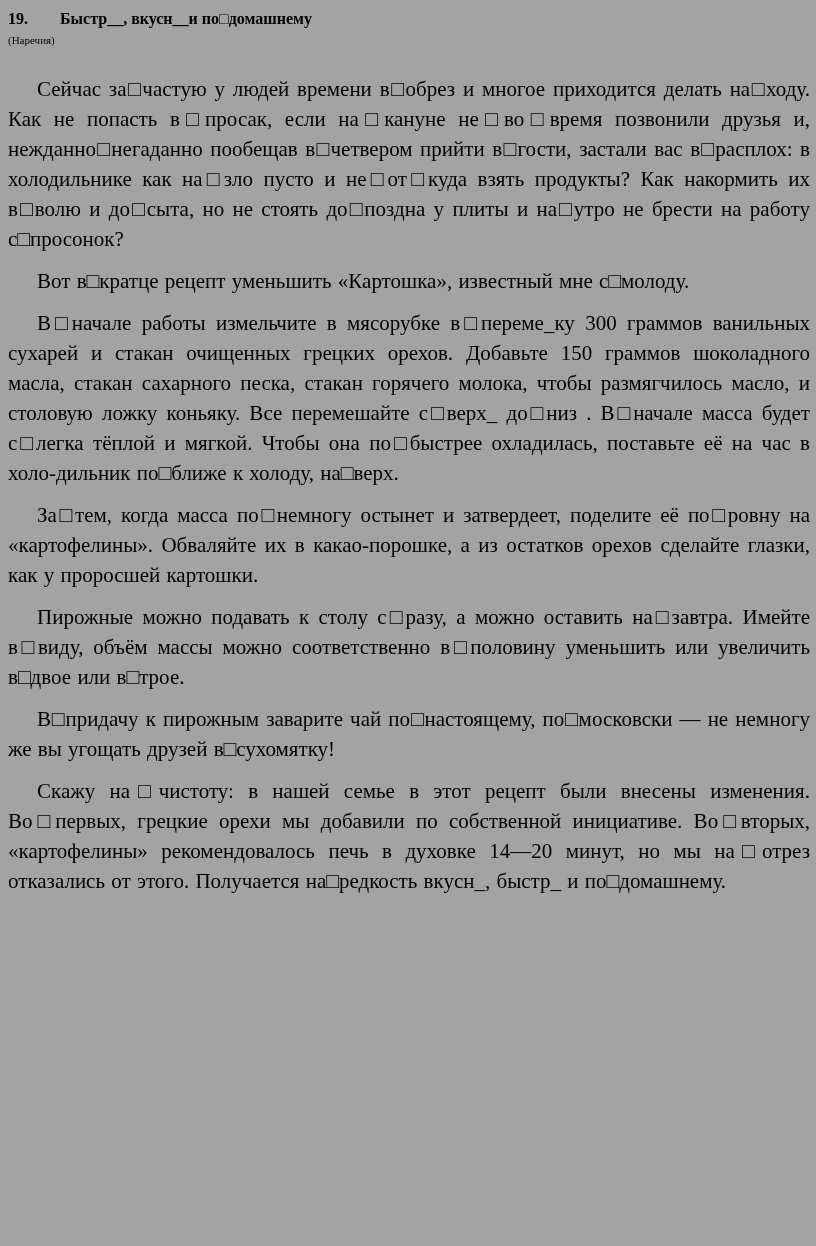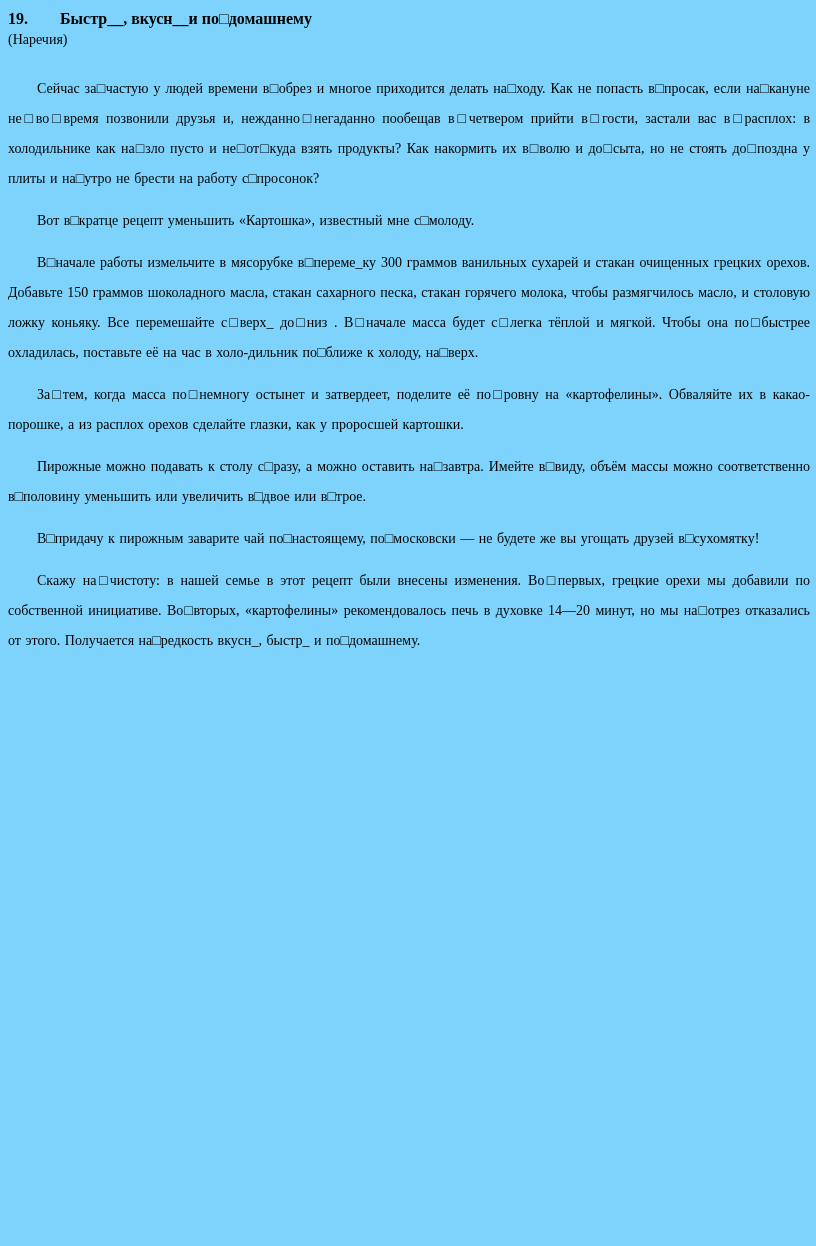--- a/index.html
+++ b/index.html
@@ -5,50 +5,50 @@
   html, body {
     margin: 0;
     padding: 0;
     background: #ffffff;
   }
   .page {
     position: relative;
     width: 816px;
     min-height: 1246px;
     box-sizing: border-box;
-    background: #7dd3fc;
+    background: #a3a3a3;
     color: #000000;
     font-family: "Liberation Serif", "DejaVu Serif", serif;
     padding: 8px 6px 20px 8px;
   }
   .exercise-header {
     font-size: 16px;
     font-weight: bold;
     line-height: 21px;
     white-space: nowrap;
   }
   .exercise-number {
     display: inline-block;
     min-width: 52px;
     font-weight: bold;
   }
   .exercise-title {
     font-weight: bold;
   }
   .exercise-subtitle {
-    font-size: 14px;
+    font-size: 11px;
     font-weight: normal;
     line-height: 20px;
     margin-top: 1px;
   }
   .body-text {
     margin-top: 24px;
   }
   .body-text p {
-    font-size: 14px;
+    font-size: 21px;
     line-height: 30px;
     text-align: justify;
     text-indent: 29px;
     margin: 12px 0 12px 0;
     word-spacing: 1px;
   }
 </style>
 </head>
 <body>
 
@@ -57,19 +57,19 @@
   <div class="exercise-header">
     <span class="exercise-number">19.</span><span class="exercise-title">Быстр__, вкусн__и по□домашнему</span>
   </div>
 
   <div class="exercise-subtitle">(Наречия)</div>
 
   <div class="body-text">
     <p>Сейчас за□частую у людей времени в□обрез и многое приходится делать на□ходу. Как не попасть в□просак, если на□кануне не□во□время позвонили друзья и, нежданно□негаданно пообещав в□четвером прийти в□гости, застали вас в□расплох: в холодильнике как на□зло пусто и не□от□куда взять продукты? Как накормить их в□волю и до□сыта, но не стоять до□поздна у плиты и на□утро не брести на работу с□просонок?</p>
     <p>Вот в□кратце рецепт уменьшить «Картошка», известный мне с□молоду.</p>
     <p>В□начале работы измельчите в мясорубке в□переме_ку 300 граммов ванильных сухарей и стакан очищенных грецких орехов. Добавьте 150 граммов шоколадного масла, стакан сахарного песка, стакан горячего молока, чтобы размягчилось масло, и столовую ложку коньяку. Все перемешайте с□верх_ до□низ . В□начале масса будет с□легка тёплой и мягкой. Чтобы она по□быстрее охладилась, поставьте её на час в холо-дильник по□ближе к холоду, на□верх.</p>
-    <p>За□тем, когда масса по□немногу остынет и затвердеет, поделите её по□ровну на «картофелины». Обваляйте их в какао-порошке, а из расплох орехов сделайте глазки, как у проросшей картошки.</p>
+    <p>За□тем, когда масса по□немногу остынет и затвердеет, поделите её по□ровну на «картофелины». Обваляйте их в какао-порошке, а из остатков орехов сделайте глазки, как у проросшей картошки.</p>
     <p>Пирожные можно подавать к столу с□разу, а можно оставить на□завтра. Имейте в□виду, объём массы можно соответственно в□половину уменьшить или увеличить в□двое или в□трое.</p>
-    <p>В□придачу к пирожным заварите чай по□настоящему, по□московски — не будете же вы угощать друзей в□сухомятку!</p>
+    <p>В□придачу к пирожным заварите чай по□настоящему, по□московски — не немногу же вы угощать друзей в□сухомятку!</p>
     <p>Скажу на□чистоту: в нашей семье в этот рецепт были внесены изменения. Во□первых, грецкие орехи мы добавили по собственной инициативе. Во□вторых, «картофелины» рекомендовалось печь в духовке 14—20 минут, но мы на□отрез отказались от этого. Получается на□редкость вкусн_, быстр_ и по□домашнему.</p>
   </div>
 
 </div>
 
 </body></html>

